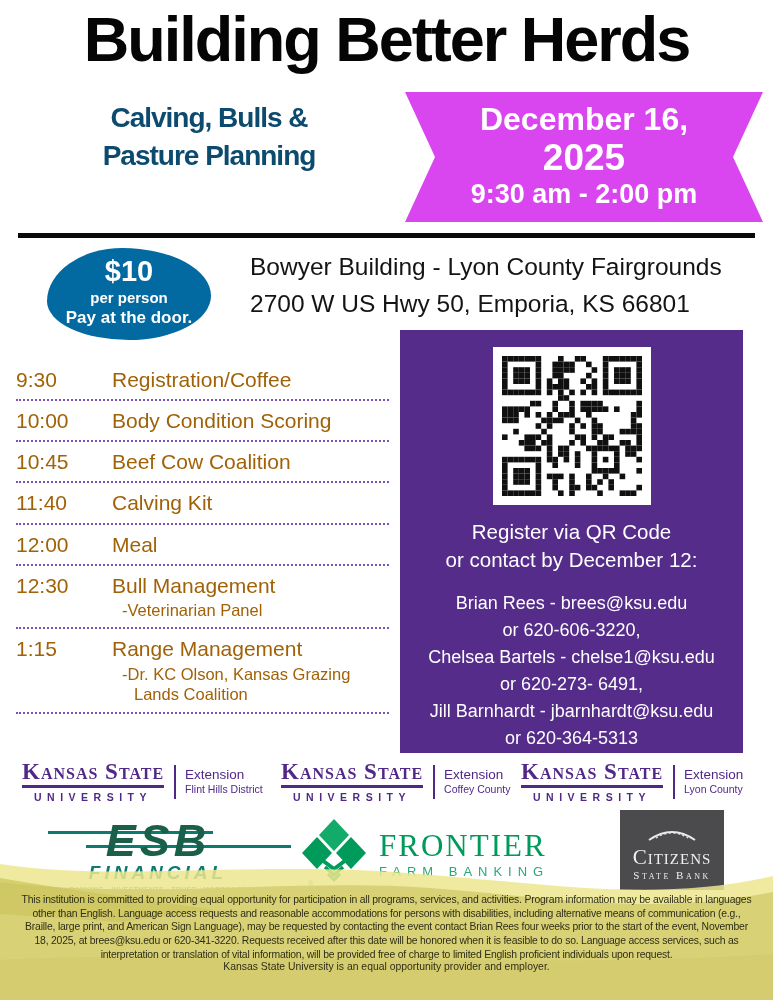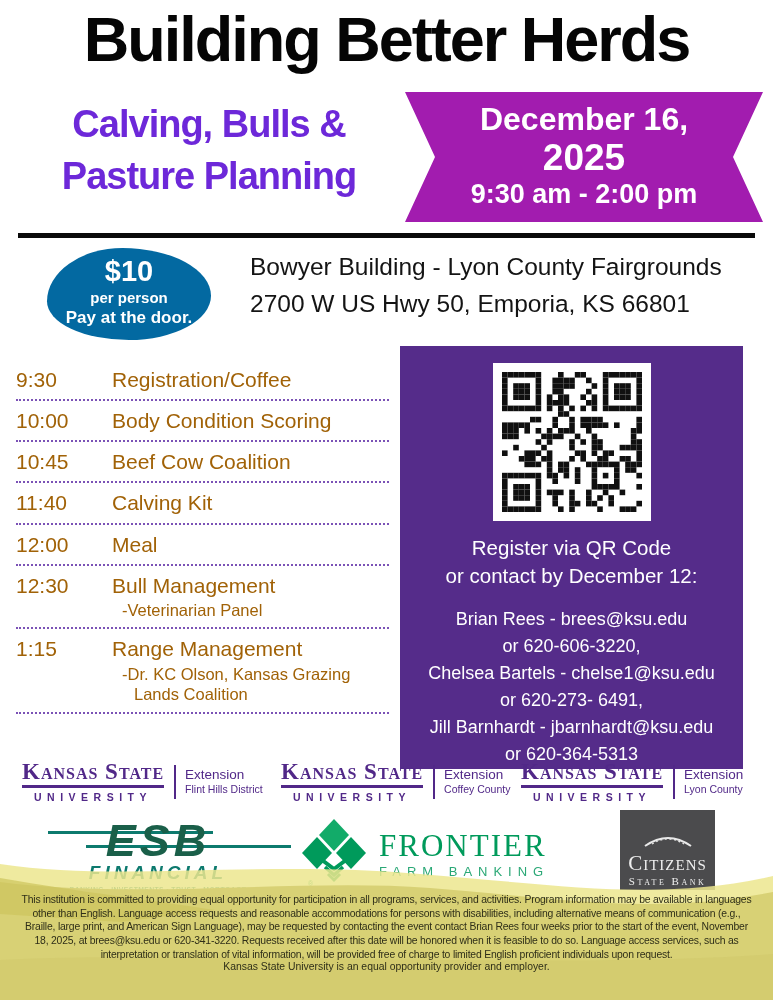--- a/index.html
+++ b/index.html
@@ -6,25 +6,25 @@
   body { font-family:"Liberation Sans", sans-serif; background:#888; }
   .page { position:relative; width:773px; height:1000px; background:#ffffff; overflow:hidden; margin:0 auto; }
 
   
   .main-title {
     position:absolute; top:6px; left:0; width:773px; text-align:center;
     font-size:63px; font-weight:bold; letter-spacing:-2px; color:#050505; line-height:1.05;
   }
   .subtitle {
     position:absolute; top:99px; left:10px; width:398px; text-align:center;
-    font-size:38px; font-weight:bold; letter-spacing:-1px; color:#6d28d9; line-height:1.36;
+    font-size:28px; font-weight:bold; letter-spacing:-1px; color:#0c4a6e; line-height:1.36;
   }
   .date-banner {
     position:absolute; left:405px; top:92px; width:358px; height:130px;
-    background:#a21caf; color:#fff; text-align:center;
+    background:#d946ef; color:#fff; text-align:center;
     clip-path:polygon(0 0, 100% 0, calc(100% - 30px) 50%, 100% 100%, 0 100%, 30px 50%);
     padding-top:9px; box-sizing:border-box;
   }
   .banner-l1 { font-size:32px; font-weight:bold; line-height:1.15; }
   .banner-l2 { font-size:37px; font-weight:bold; line-height:1.1; }
   .banner-l3 { font-size:27px; font-weight:bold; line-height:1.25; }
 
   .divider { position:absolute; left:18px; top:233px; width:737px; height:5px; background:#0a0a0a; }
 
   
@@ -44,21 +44,21 @@
 
   
   .schedule { position:absolute; left:16px; top:360px; width:373px; color:#a16207; }
   .sched-row { padding:8px 0 7px; border-bottom:2px dotted #7b52b6; }
   .sched-line { display:flex; font-size:21px; line-height:1.15; }
   .sched-time { width:96px; flex-shrink:0; }
   .sched-sub { font-size:16.5px; line-height:1.25; padding-left:118px; text-indent:-12px; margin-top:2px; }
 
   
   .register-box {
-    position:absolute; left:400px; top:346px; width:343px; height:423px;
+    position:absolute; left:400px; top:330px; width:343px; height:423px;
     background:#552c8a; color:#fff; text-align:center;
   }
   .qr-wrap { width:158px; height:158px; background:#fff; margin:17px auto 0; padding:9px; box-sizing:border-box; }
   .reg-heading { margin-top:13px; font-size:20.5px; line-height:1.35; }
   .contacts { margin-top:17px; font-size:18px; line-height:1.5; }
   .email { text-underline-offset:2px; }
 
   
   .ksu { position:absolute; top:760px; display:flex; align-items:center; color:#512888; }
   .ksu-left { text-align:center; }
@@ -81,22 +81,22 @@
   .esb-name { position:relative; font-size:45px; font-weight:bold; font-style:italic; letter-spacing:4px; color:#1a5f49; line-height:0.95; }
   .esb-fin { font-size:19px; font-weight:bold; font-style:italic; letter-spacing:4px; color:#0d7a6e; line-height:1.1; }
   .esb-tag { font-size:6.8px; font-weight:bold; color:#0d7a6e; letter-spacing:0.4px; margin-top:2px; }
 
   .frontier { position:absolute; left:302px; top:816px; display:flex; align-items:center; gap:13px; }
   .frontier-text { text-align:left; }
   .frontier-name { font-family:"Liberation Serif", serif; font-size:31px; color:#009a5b; letter-spacing:2px; line-height:1; }
   .frontier-sub { font-size:13px; color:#2aa876; letter-spacing:6px; margin-top:3px; }
 
   .citizens {
-    position:absolute; left:620px; top:810px; width:95px; height:80px;
-    background:#4b4b4d; color:#efefef; text-align:center; padding-top:21px; box-sizing:border-box;
+    position:absolute; left:620px; top:810px; width:104px; height:80px;
+    background:#4b4b4d; color:#efefef; text-align:center; padding-top:15px; box-sizing:border-box;
   }
   .citizens-name { font-family:"Liberation Serif", serif; font-variant:small-caps; font-size:21px; letter-spacing:1px; line-height:1.05; }
   .citizens-sub { font-family:"Liberation Serif", serif; font-variant:small-caps; font-size:11px; letter-spacing:2.5px; line-height:1.3; }
 
   
   .band-svg { position:absolute; left:0; bottom:0; width:773px; height:150px; }
   .disclaimer {
     position:absolute; left:19px; top:893px; width:735px; text-align:center;
     font-size:10.4px; line-height:1.32; letter-spacing:-0.2px; color:#2e2e18; z-index:3;
   }

